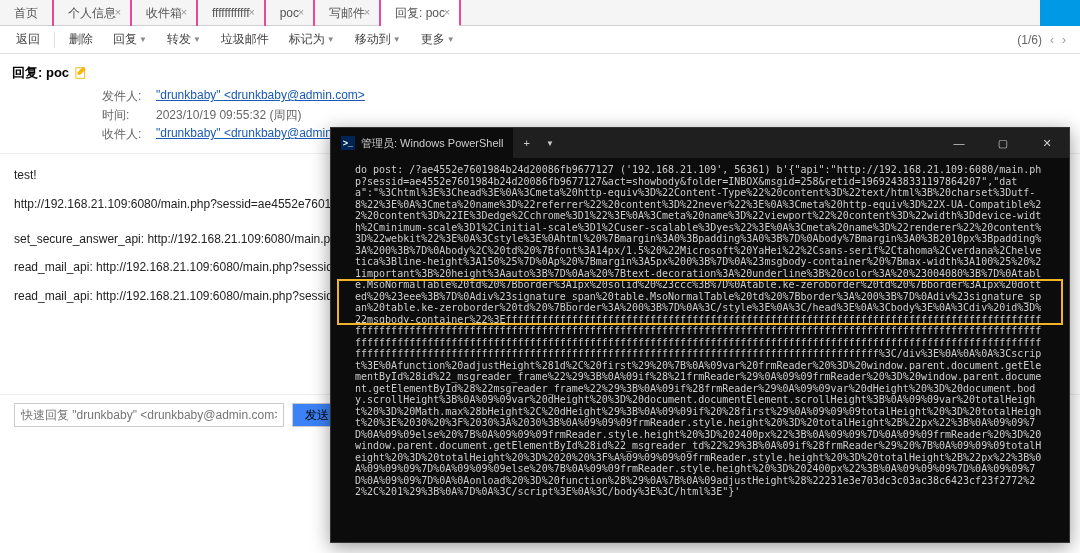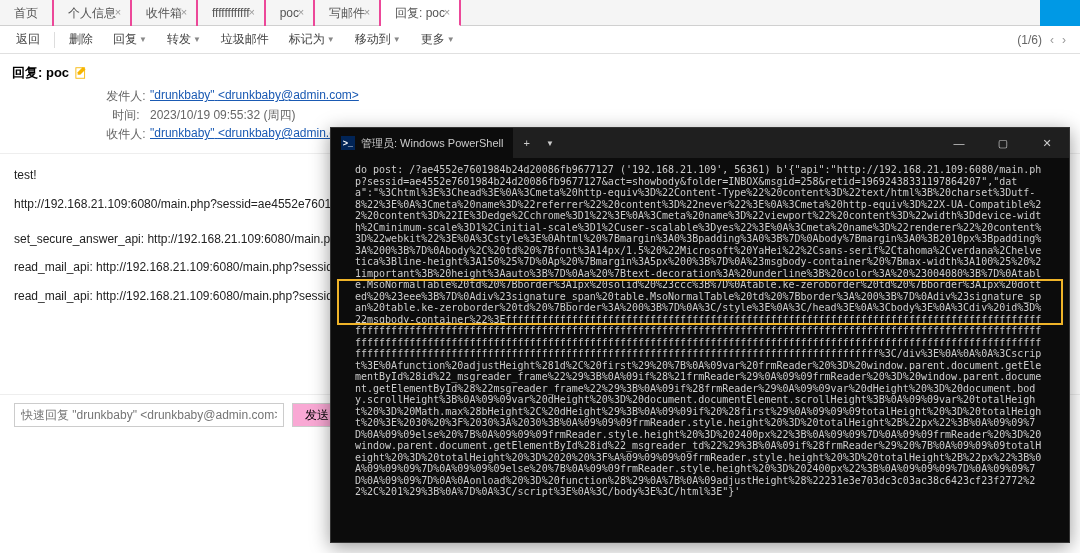--- a/index.html
+++ b/index.html
@@ -18,29 +18,29 @@
 .tbtn .dd { font-size: 8px; color: #888; }
 .toolbar .sep { width: 1px; height: 16px; background: #ddd; margin: 0 2px; }
 .toolbar .spacer { flex: 1; }
 .toolbar .pager { color: #666; padding-right: 6px; display: flex; align-items: center; gap: 8px; }
 .pager .arr { color: #999; cursor: pointer; }
 
 .mail-head { padding: 10px 12px 8px 12px; border-bottom: 1px solid #eee; }
 .subject { font-size: 13px; font-weight: bold; color: #000; margin-bottom: 6px; display: flex; align-items: center; gap: 6px; }
 .edit-icon { width: 14px; height: 14px; display: inline-block; }
 .metarow { display: flex; font-size: 12px; color: #666; margin: 2px 0 2px 90px; }
-.metarow .lbl { min-width: 48px; text-align: center; }
+.metarow .lbl { min-width: 48px; text-align: left; margin-right: 6px; }
 .metarow .addr { color: #1a5ab3; text-decoration: underline; cursor: pointer; }
 
 .body-area { padding: 10px 14px; font-size: 12px; line-height: 1.9; color: #222; height: 240px; overflow: hidden; }
 .body-area p { margin-bottom: 6px; white-space: nowrap; overflow: hidden; text-overflow: clip; }
 
 .reply-bar { display: flex; align-items: center; padding: 8px 14px; gap: 8px; border-top: 1px solid #eee; }
 .reply-bar input { flex: 0 0 270px; height: 24px; padding: 2px 6px; border: 1px solid #ccc; font-size: 12px; color: #888; }
-.reply-bar button { height: 24px; padding: 0 12px; border: 1px solid #ccc; background: #f9a8d4; cursor: pointer; font-size: 12px; }
+.reply-bar button { height: 24px; padding: 0 12px; border: 1px solid #ccc; background: #3b82f6; cursor: pointer; font-size: 12px; }
 
 
 .term { position: absolute; left: 330px; top: 127px; width: 740px; height: 416px; background: #0c0c0c; border: 1px solid #333; box-shadow: 0 4px 18px rgba(0,0,0,.4); display: flex; flex-direction: column; }
 .term-titlebar { height: 30px; background: #1f1f1f; display: flex; align-items: center; color: #ccc; font-size: 11px; }
 .term-tab { display: flex; align-items: center; gap: 6px; padding: 0 10px; height: 30px; background: #0c0c0c; }
 .term-tab .ps-icon { width: 14px; height: 14px; background: #012456; color: #fff; font-size: 9px; display: flex; align-items: center; justify-content: center; font-weight: bold; }
 .term-plus { padding: 0 10px; color: #ccc; cursor: pointer; }
 .term-dd { padding: 0 6px; color: #ccc; cursor: pointer; font-size: 8px; }
 .term-titlebar .spacer { flex: 1; }
 .term-ctrl { width: 44px; height: 30px; display: flex; align-items: center; justify-content: center; color: #ccc; cursor: pointer; font-size: 11px; }

